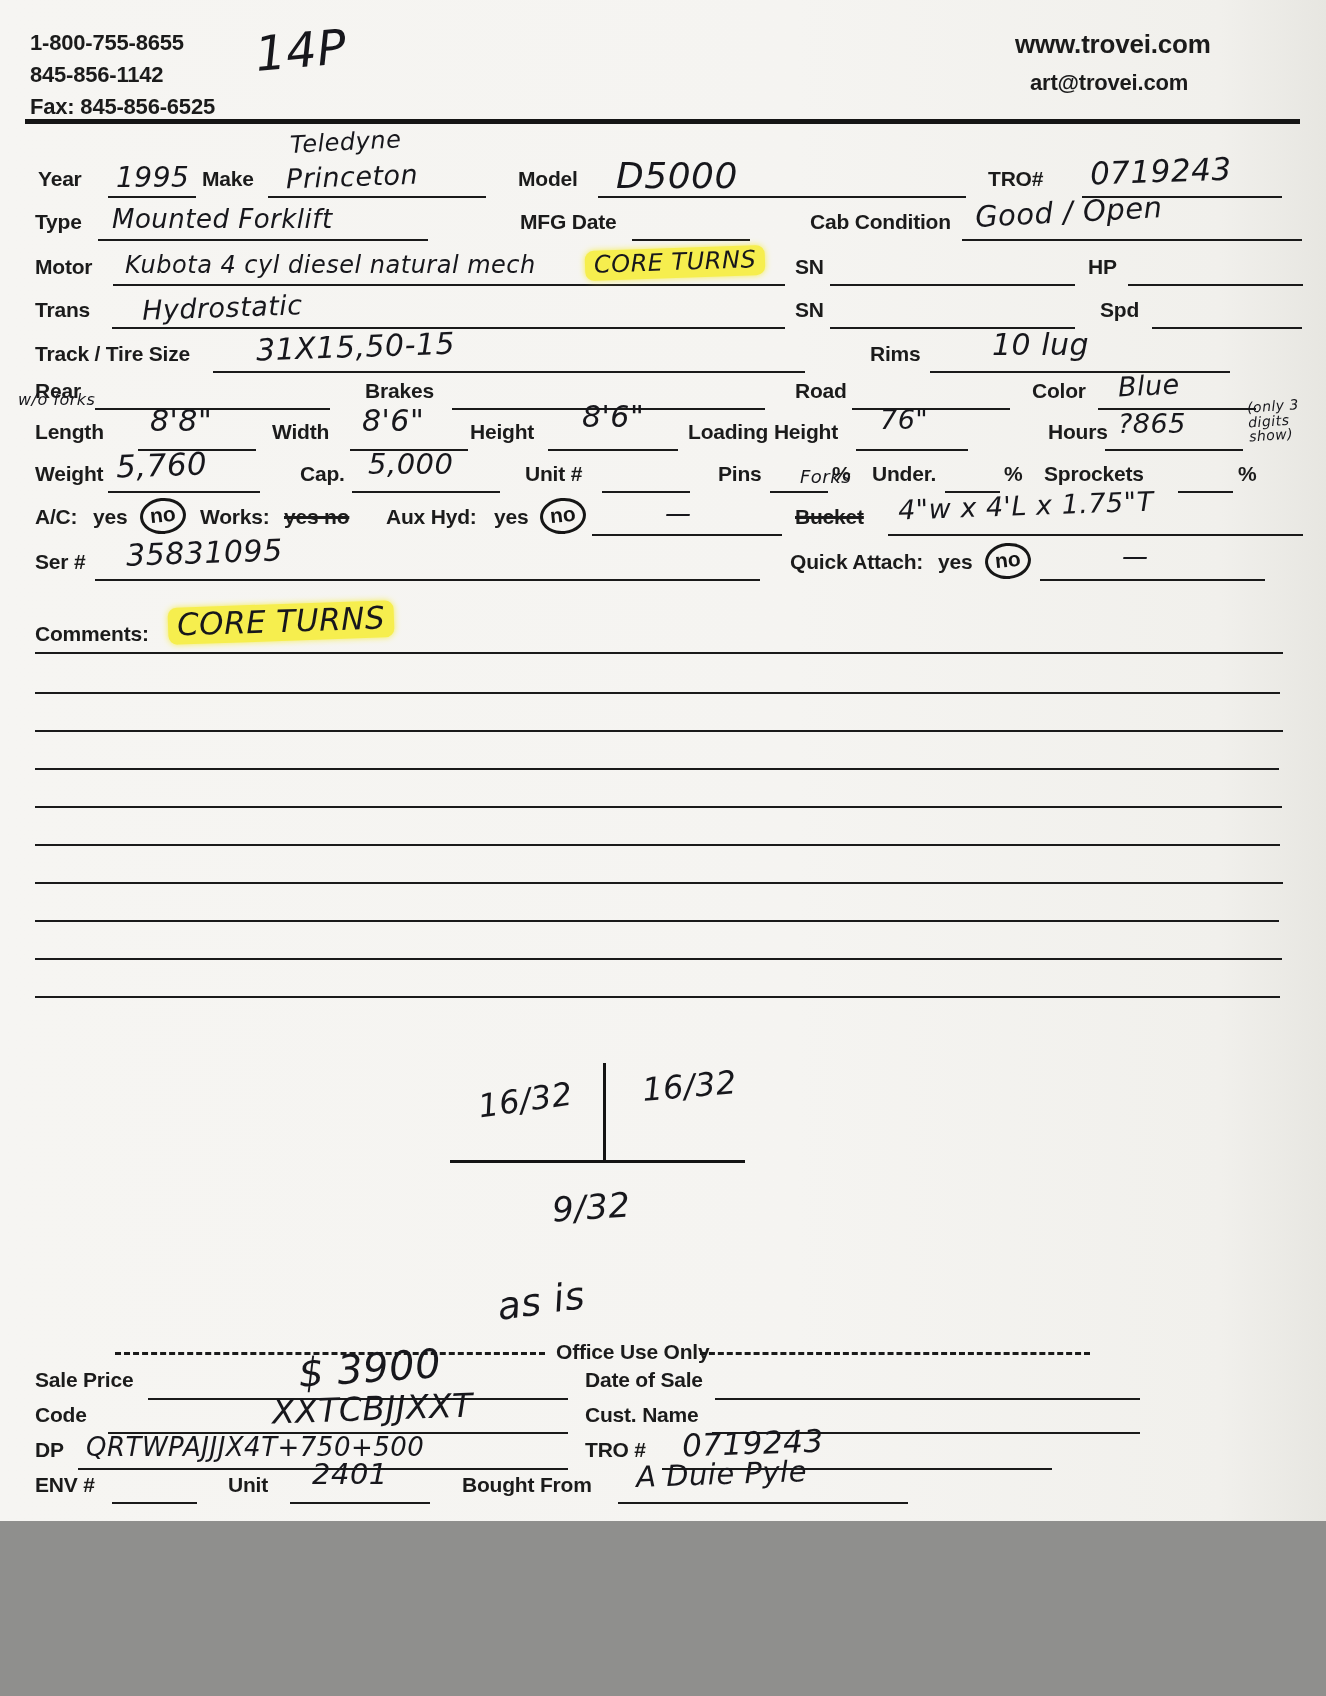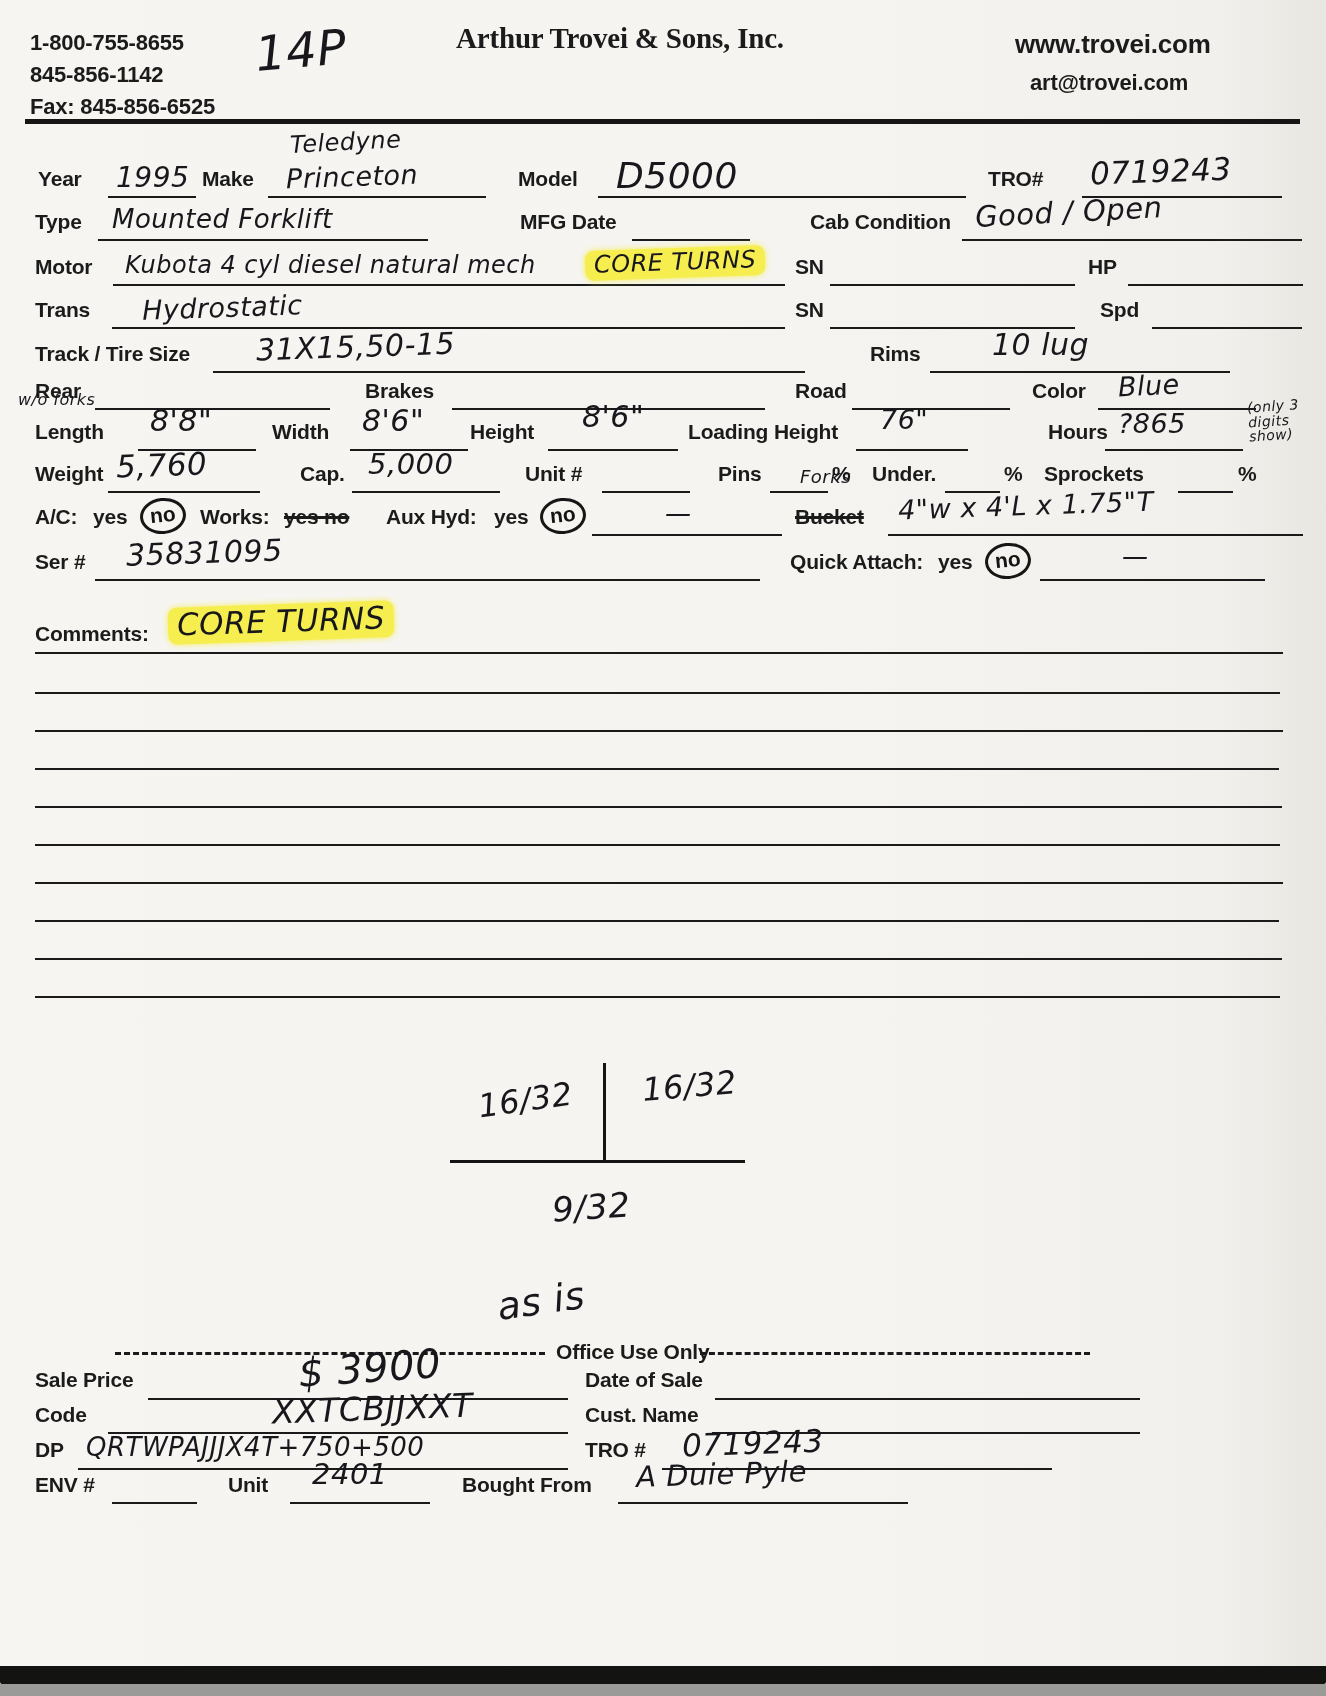--- a/index.html
+++ b/index.html
@@ -1,16 +1,16 @@
 <!DOCTYPE html>
 <html><head>
 <meta charset="utf-8">
 <style>
   html,body{margin:0;padding:0;background:#8f8f8d;}
-  #page{position:relative;width:1326px;height:1696px;overflow:hidden;
+  #page{position:relative;width:1326px;height:1521px;overflow:hidden;
         background:linear-gradient(90deg,#f6f5f2 0%,#f5f4f1 60%,#f1f0ec 92%,#e7e6e1 100%);
         font-family:"Liberation Sans",sans-serif;}
   .lb{position:absolute;font-weight:700;font-size:21px;color:#1b1b1b;letter-spacing:-0.2px;white-space:nowrap;}
   .ln{position:absolute;height:0;border-bottom:2.5px solid #1a1a1a;}
   .hw{position:absolute;font-family:"DejaVu Sans",sans-serif;font-style:italic;color:#17171c;
       white-space:nowrap;line-height:1;letter-spacing:.5px;}
   .wrap{white-space:normal;line-height:1.05;}
   .hl{background:#f6ee4e;padding:2px 9px 4px;border-radius:9px;box-shadow:0 0 6px #f6ee4e;}
   .no-circ{position:absolute;font-weight:700;font-size:21px;color:#141414;border:3px solid #161616;
            border-radius:50%;padding:2px 7px 4px;transform:rotate(-6deg);}
@@ -22,21 +22,20 @@
 </head>
 <body>
 
 <div id="page">
 
   <div class="lb" style="left:30px;top:30px;font-size:22px">1-800-755-8655</div>
   <div class="lb" style="left:30px;top:62px;font-size:22px">845-856-1142</div>
   <div class="lb" style="left:30px;top:94px;font-size:22px">Fax: 845-856-6525</div>
   <div class="hw" style="left:255px;top:26px;font-size:48px;transform:rotate(-5deg)">14P</div>
 
-  <div class="lb serif" style="left:420px;top:22px;width:400px;text-align:center;font-size:29px">Arthur Trovei &amp; Sons, Inc.</div>
 
   <div class="lb" style="left:1015px;top:29px;font-size:26px;font-weight:600">www.trovei.com</div>
   <div class="lb" style="left:1030px;top:70px;font-size:22px;font-weight:600">art@trovei.com</div>
 
   <div style="position:absolute;left:25px;top:119px;width:1275px;height:4.5px;background:#151515"></div>
 
   <div class="lb" style="left:38px;top:167px">Year</div>
   <div class="ln" style="left:108px;top:196px;width:88px"></div>
   <div class="hw" style="left:116px;top:164px;font-size:28px">1995</div>
 

